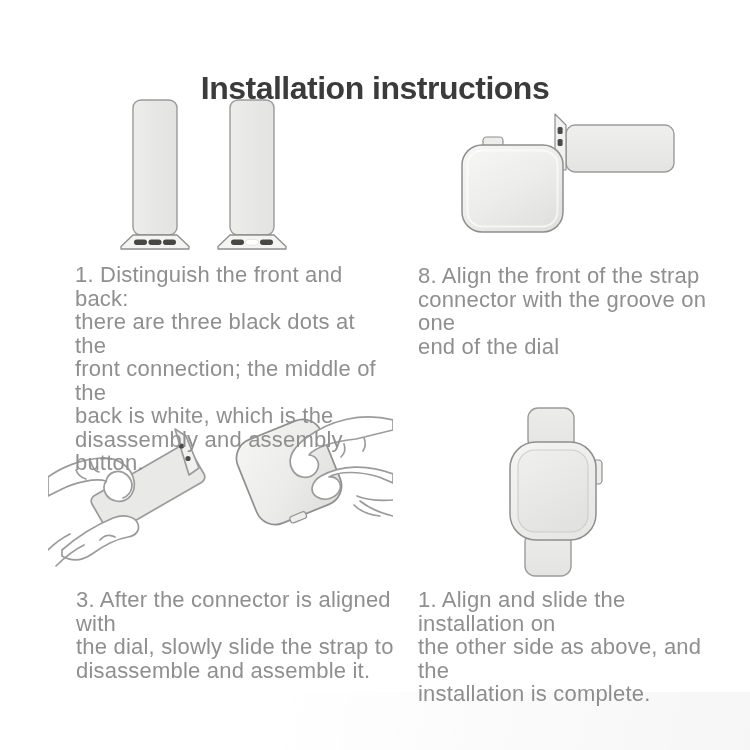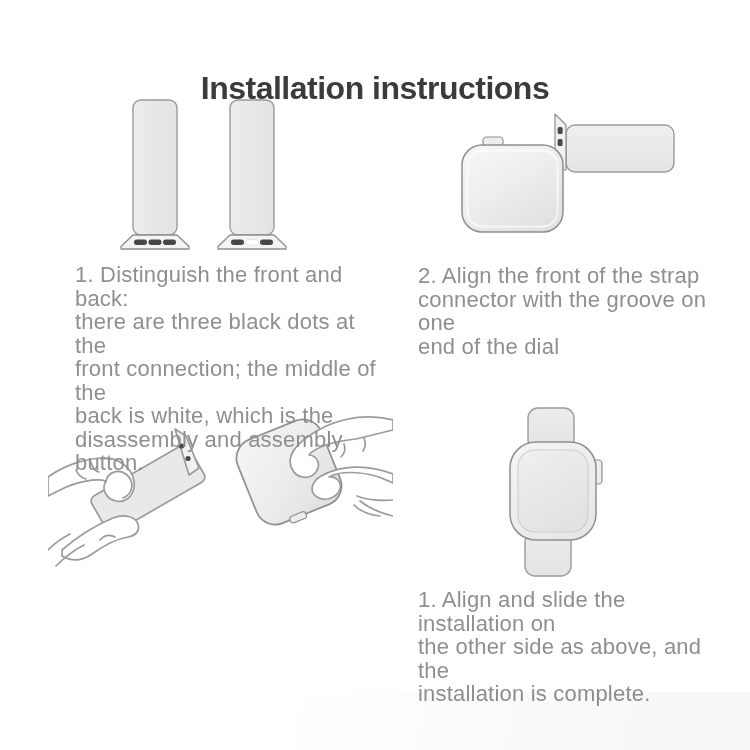--- a/index.html
+++ b/index.html
@@ -185,21 +185,24 @@
       <rect x="12" y="40" width="86" height="98" rx="26" fill="url(#caseG)" stroke="#8f8f8f" stroke-width="1.5"></rect>
       <rect x="20" y="48" width="70" height="82" rx="17" fill="url(#scrG)" stroke="#cdcdcc" stroke-width="1.1"></rect>
     </g>
   </svg>
 
   <p class="caption caption-1">1. Distinguish the front and back:
 there are three black dots at the
 front connection; the middle of the
 back is white, which is the
 disassembly and assembly button.</p>
-  <p class="caption caption-2">2. Align the front of the strap
+  <p class="caption caption-2">8. Align the front of the strap
 connector with the groove on one
 end of the dial</p>
+  <p class="caption caption-3">3. After the connector is aligned with
+the dial, slowly slide the strap to
+disassemble and assemble it.</p>
   <p class="caption caption-4">1. Align and slide the installation on
 the other side as above, and the
 installation is complete.</p>
 
   <div class="bottom-wash"></div>
 </div>
 
 </body></html>

